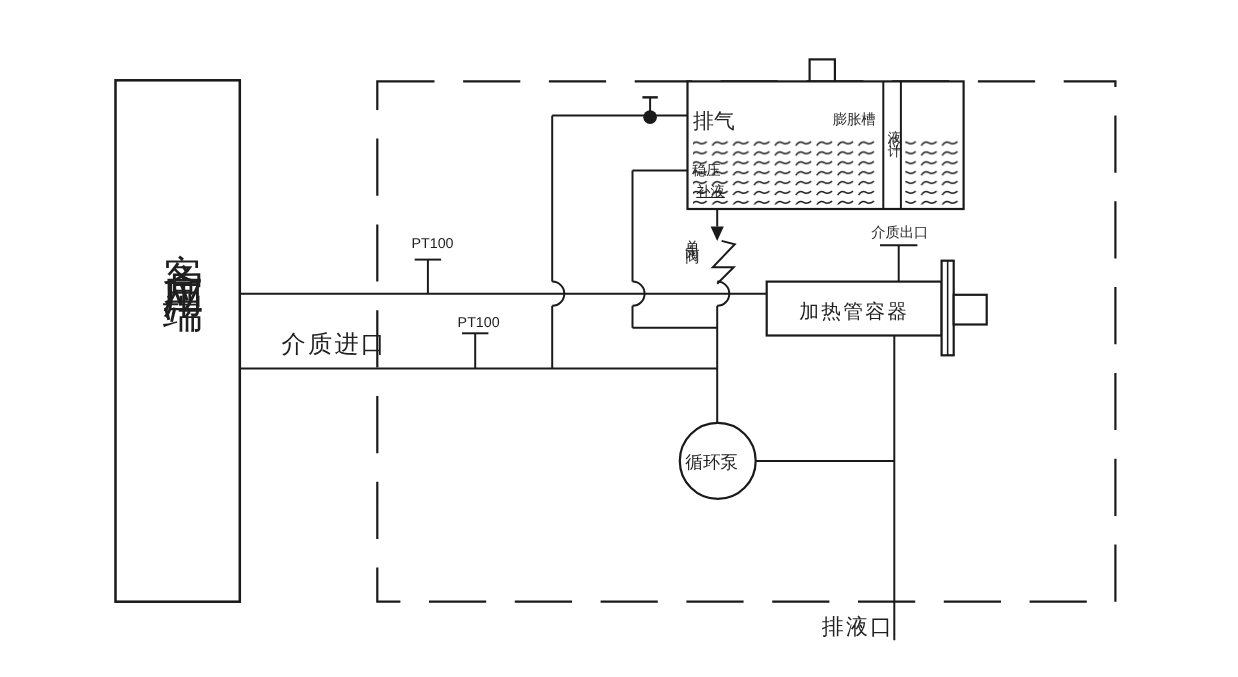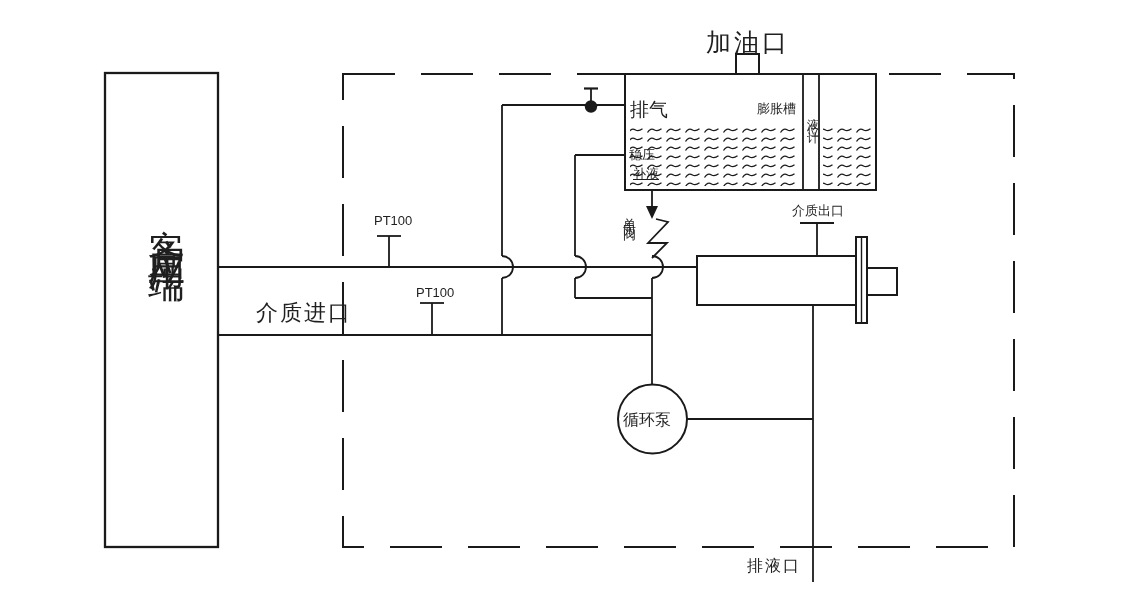--- a/index.html
+++ b/index.html
@@ -22,21 +22,21 @@
   .lbl-pt100b{left:416px;top:285px;font-size:13px;}
   .lbl-vent{left:630px;top:97px;font-size:19px;}
   .lbl-expansion{left:721px;top:100px;font-size:13px;margin-left:36px;}
   .lbl-gauge{left:804px;top:108px;font-size:12px;letter-spacing:7px;}
   .lbl-stab{left:629px;top:146px;font-size:13px;}
   .lbl-replenish{left:633px;top:165px;font-size:13px;text-decoration:underline;}
   .lbl-checkvalve{left:620px;top:207px;font-size:13px;letter-spacing:5px;}
   .lbl-overtemp{left:792px;top:202px;font-size:13px;}
   .lbl-heater{left:697px;top:271px;width:159px;text-align:center;font-size:18px;letter-spacing:2px;}
   .lbl-pump{left:618px;top:410px;width:58px;text-align:center;font-size:16px;}
-  .lbl-drain{left:747px;top:556px;font-size:16px;letter-spacing:2px;}
+  .lbl-drain{left:747px;top:556px;font-size:20px;letter-spacing:2px;}
 </style>
 </head>
 <body>
 
 <div id="canvas">
 
   <svg id="linework" viewBox="0 0 1125 615" xmlns="http://www.w3.org/2000/svg">
     <defs>
       <pattern id="wv" width="19" height="9" patternUnits="userSpaceOnUse">
         <path d="M1.5,6.5 Q4.5,1.5 8.5,4 Q11.5,5.8 15.5,2.8" fill="none" stroke="#1a1a1a" stroke-width="1.3"></path>
@@ -109,28 +109,28 @@
       <path d="M800,223 H834"></path>
         <path d="M817,223 V256"></path>
     </g>
 
     <path d="M813,305 V582" fill="none" stroke="#1a1a1a" stroke-width="1.8"></path>
 
     <circle cx="652.5" cy="419" r="34.5" fill="#ffffff" stroke="#1a1a1a" stroke-width="2"></circle>
     <path d="M687,419 H813" fill="none" stroke="#1a1a1a" stroke-width="1.8"></path>
   </svg>
 
-  <div class="lbl lbl-oil-fill">加油口</div>
   <div class="lbl vert lbl-customer">客户应用端</div>
   <div class="lbl lbl-inlet">介质进口</div>
   <div class="lbl lbl-pt100a">PT100</div>
   <div class="lbl lbl-pt100b">PT100</div>
   <div class="lbl lbl-vent">排气</div>
   <div class="lbl lbl-expansion">膨胀槽</div>
   <div class="lbl vert lbl-gauge">液位计</div>
   <div class="lbl lbl-stab">稳压</div>
   <div class="lbl lbl-replenish">补液</div>
   <div class="lbl vert lbl-checkvalve">单向阀</div>
   <div class="lbl lbl-overtemp">介质出口</div>
+  <div class="lbl lbl-heater">加热管容器</div>
   <div class="lbl lbl-pump">循环泵</div>
   <div class="lbl lbl-drain">排液口</div>
 
 </div>
 
 </body></html>

